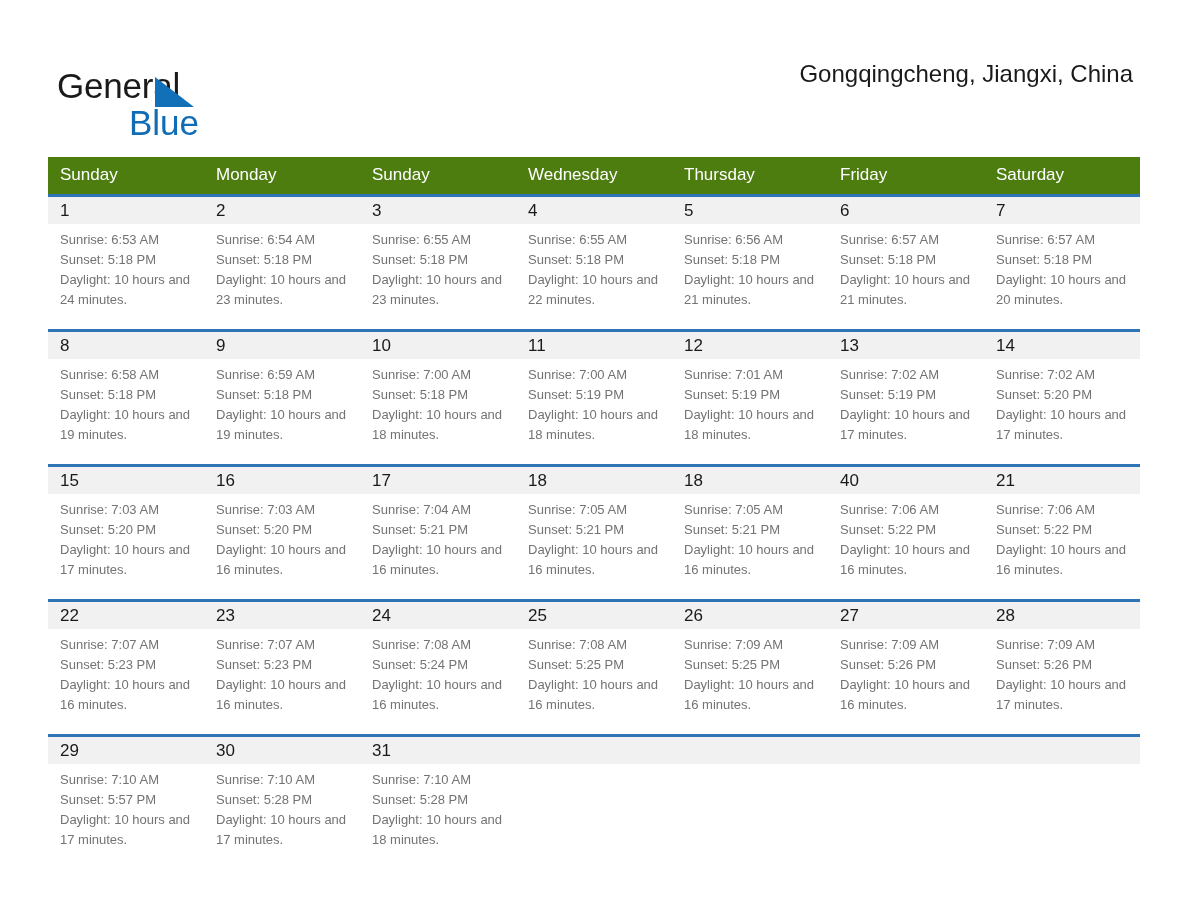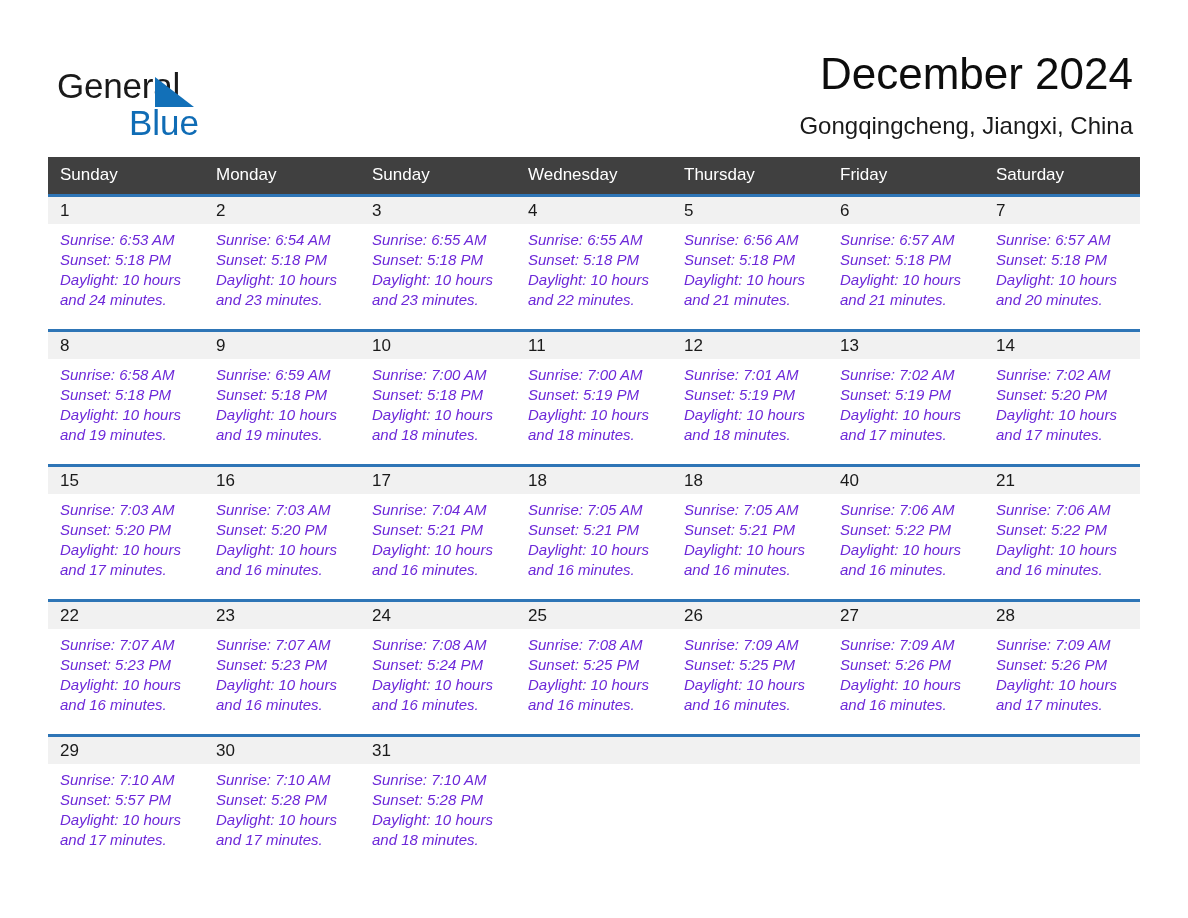--- a/index.html
+++ b/index.html
@@ -92,21 +92,21 @@
     left: 48px;
     top: 157px;
     width: 1092px;
   }
   table.cal {
     width: 1092px;
     border-collapse: collapse;
     table-layout: fixed;
   }
   table.cal th {
-    background: #404040;
+    background: #4d7c0f;
     color: #ffffff;
     font-size: 17px;
     font-weight: 400;
     text-align: left;
     padding: 8px 0 9px 12px;
     height: 20px;
     box-sizing: border-box;
   }
   td.day {
     vertical-align: top;
@@ -125,24 +125,23 @@
     padding: 3px 0 0 12px;
     box-sizing: border-box;
   }
   .daynum {
     font-size: 17px;
     line-height: 22px;
     color: #1a1a1a;
   }
   .details {
     padding: 6px 10px 0 12px;
-    font-size: 15px;
+    font-size: 13px;
     line-height: 20px;
-    color: #6d28d9;
-    font-style: italic;
+    color: #737373;
   }
   .details div {
     white-space: nowrap;
   }
   .details .wrap {
     white-space: normal;
   }
 </style>
 </head>
 <body>
@@ -151,21 +150,20 @@
 
   <div class="top">
 
     <div class="brand">
       <span class="brand-general">General</span>
       <span class="brand-tri"></span>
       <span class="brand-blue">Blue</span>
     </div>
 
     <div class="titles">
-      <div class="month-title">December 2024</div>
       <div class="location">Gongqingcheng, Jiangxi, China</div>
     </div>
 
   </div>
 
   <div class="calendar">
     <table class="cal">
       <thead>
         <tr id="weekday-row">
             <th>Sunday</th>

